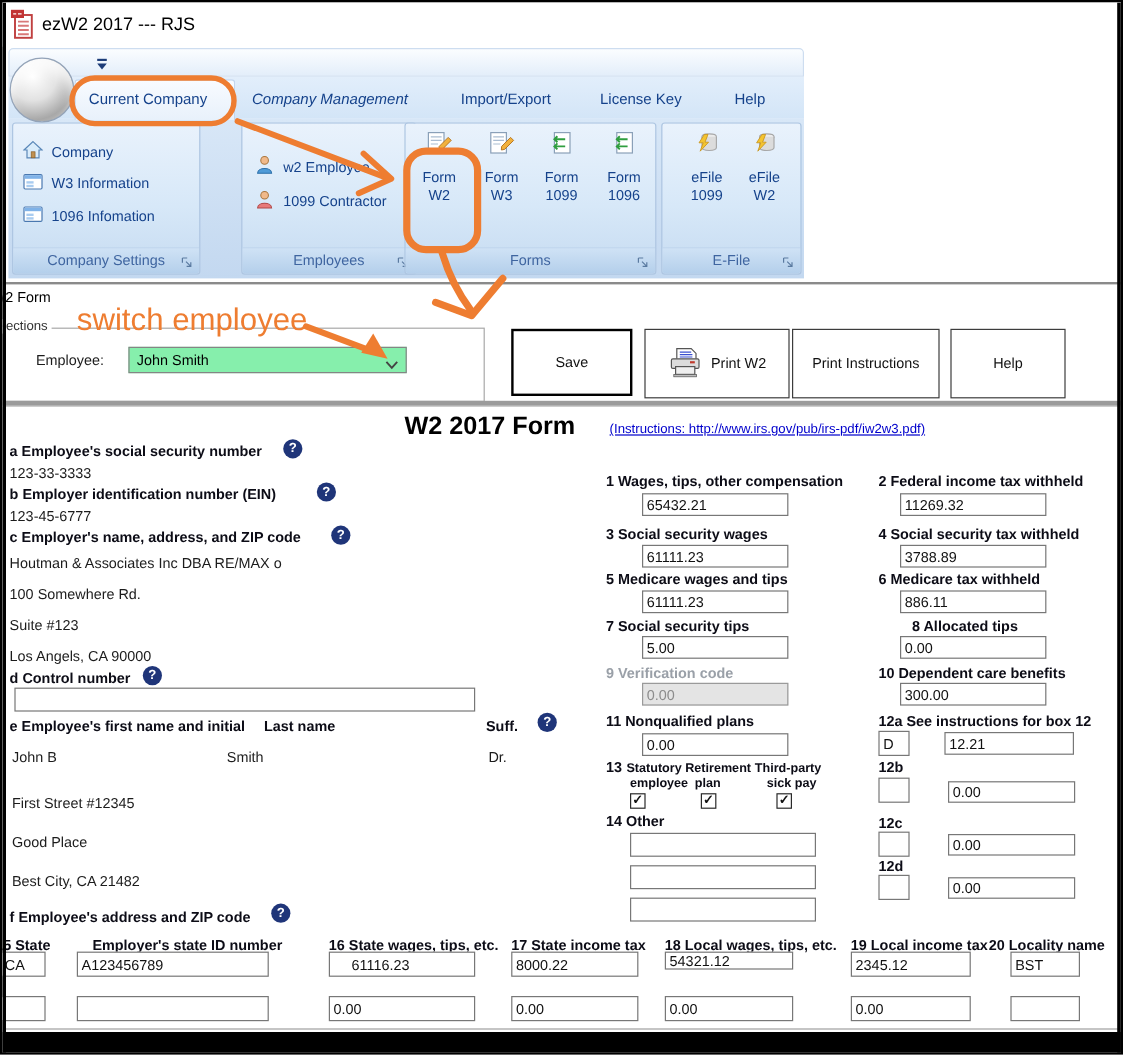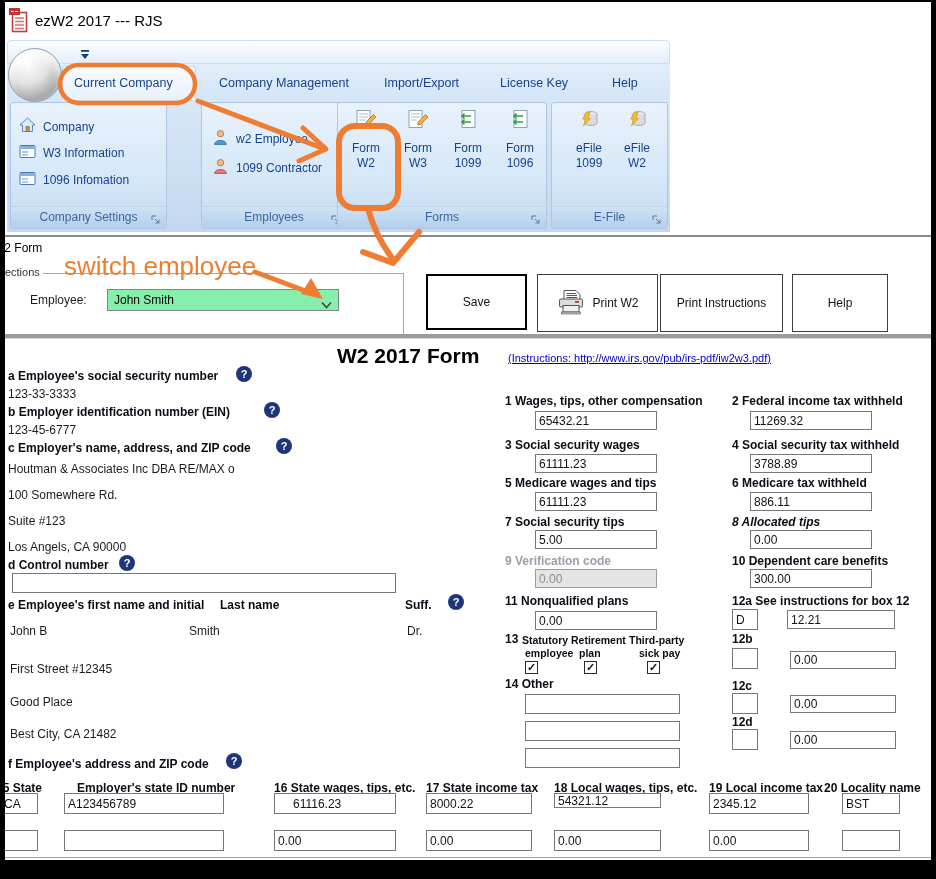--- a/index.html
+++ b/index.html
@@ -76,21 +76,21 @@
        background:radial-gradient(circle at 35% 28%,#ffffff,#e2e2e2 40%,#a8a8a8 72%,#cfcfcf 100%);
        border:1px solid #93a3b8;box-shadow:inset 0 10px 10px rgba(255,255,255,.8);z-index:5;cursor:pointer;"></div>
   <span class="a" style="left:78px;top:44px;z-index:5;cursor:pointer;">
     <svg width="10" height="11" viewBox="0 0 10 11">
       <rect x="1" y="1" width="8" height="1.8" fill="#1c3c78"></rect>
       <path d="M1 5 L9 5 L5 10 Z" fill="#1c3c78"></path>
     </svg>
   </span>
 
   <span class="tab" style="left:72px;">Current Company</span>
-  <span class="tab" style="left:217px;">Company Management</span>
+  <span class="tab" style="left:208px;font-style:italic;">Company Management</span>
   <span class="tab" style="left:382px;">Import/Export</span>
   <span class="tab" style="left:498px;">License Key</span>
   <span class="tab" style="left:610px;">Help</span>
 
   <div class="grp" style="left:8px;width:157px;">
     <div class="ritem" style="left:8px;top:14px;">
       <span><svg width="17" height="16" viewBox="0 0 17 16">
         <path d="M8.5 1 L16 8 H13.5 V14.5 H3.5 V8 H1 Z" fill="#d9ecfb" stroke="#5a87b8"></path>
         <rect x="7" y="9.5" width="3.2" height="5" fill="#c09050" stroke="#8a5f28" stroke-width=".6"></rect>
           </svg></span>
@@ -332,21 +332,21 @@
   <input class="in" style="left: 523px; top: 692px; width: 155px; height: 20px;" value="">
   <input class="in" style="left: 523px; top: 719px; width: 155px; height: 20px;" value="">
   <input class="in" style="left: 523px; top: 746px; width: 155px; height: 20px;" value="">
 
   <span class="bl" style="left:730px;top:392px;">2 Federal income tax withheld</span>
   <input class="in" style="left: 748px; top: 409px; width: 122px;" value="11269.32">
   <span class="bl" style="left:730px;top:436px;">4 Social security tax withheld</span>
   <input class="in" style="left: 748px; top: 452px; width: 122px;" value="3788.89">
   <span class="bl" style="left:730px;top:474px;">6 Medicare tax withheld</span>
   <input class="in" style="left: 748px; top: 490px; width: 122px;" value="886.11">
-  <span class="bl" style="left:730px;top:513px;font-style:italic;">8 Allocated tips</span>
+  <span class="bl" style="left:758px;top:513px;">8 Allocated tips</span>
   <input class="in" style="left: 748px; top: 528px; width: 122px;" value="0.00">
   <span class="bl" style="left:730px;top:552px;">10 Dependent care benefits</span>
   <input class="in" style="left: 748px; top: 567px; width: 122px;" value="300.00">
 
   <span class="bl" style="left:730px;top:592px;">12a See instructions for box 12</span>
   <input class="in" style="left: 730px; top: 607px; width: 26px; height: 21px;" value="D">
   <input class="in" style="left: 785px; top: 608px; width: 108px;" value="12.21">
 
   <span class="bl" style="left:730px;top:630px;">12b</span>
   <input class="in" style="left: 730px; top: 646px; width: 26px; height: 21px;" value="">

